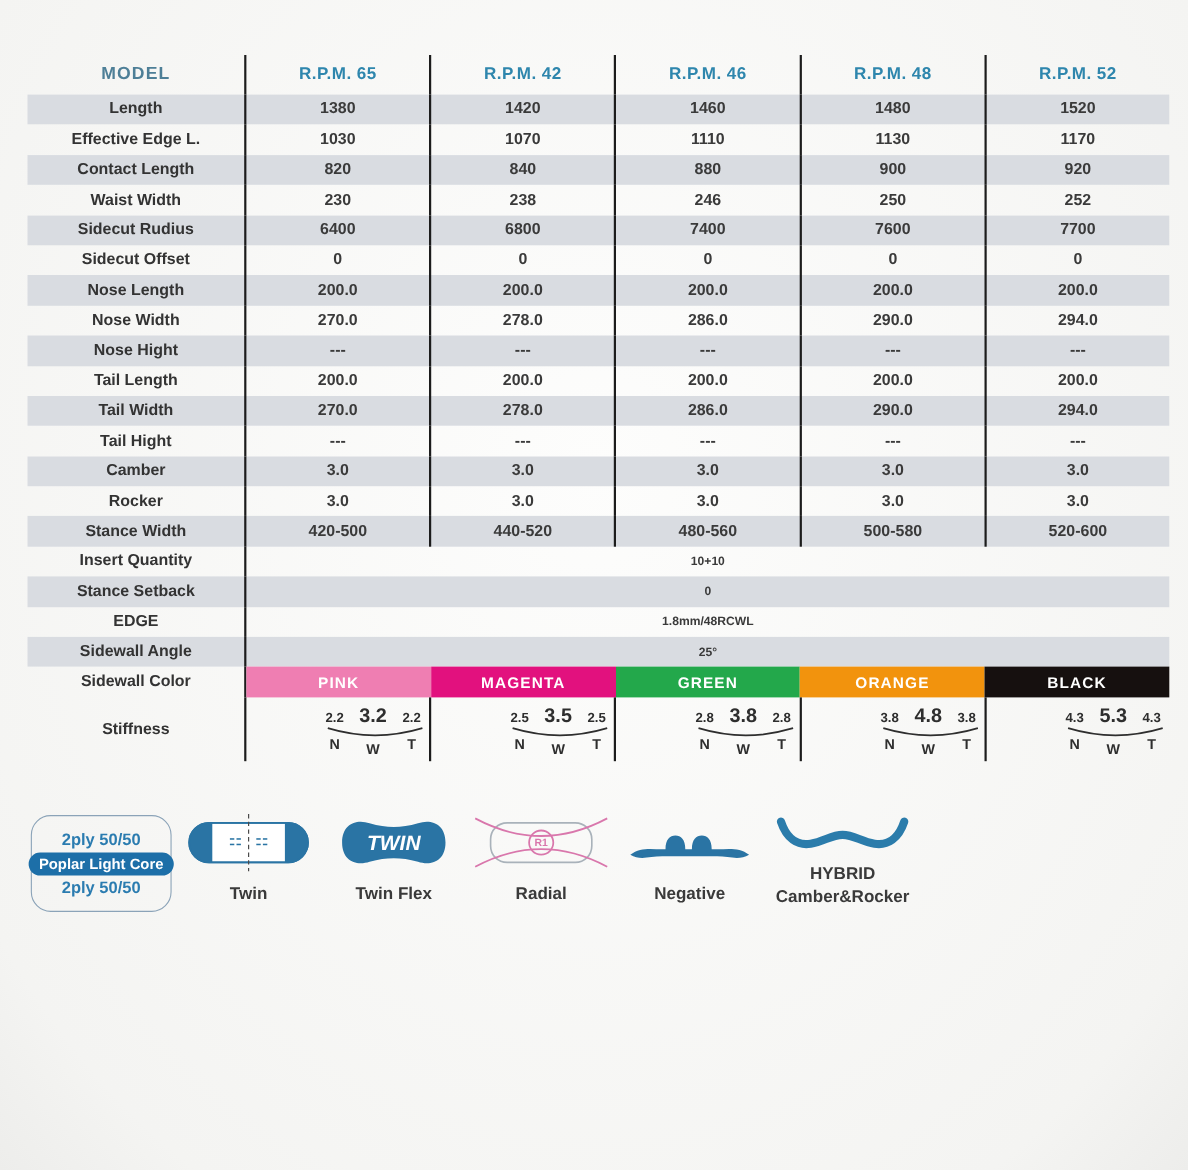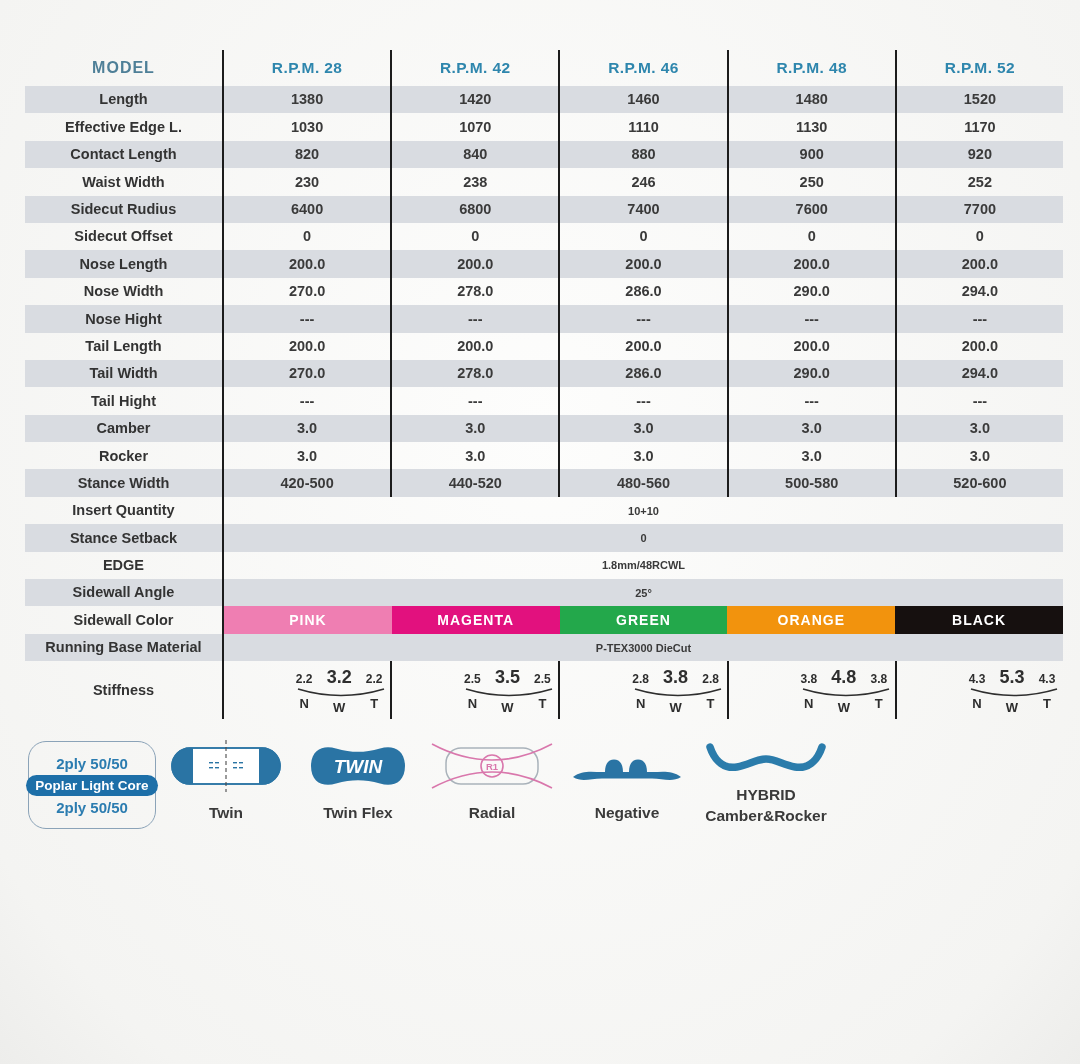--- a/index.html
+++ b/index.html
@@ -86,21 +86,21 @@
   .icon-label.two-line{margin-top:0;}
 </style>
 </head>
 <body>
 
 <div class="page">
 
   <div class="spec-table" id="spec-table">
       <div class="row header-row">
         <div class="cell h-label">MODEL</div>
-        <div class="cell h-model">R.P.M. 28</div>
+        <div class="cell h-model">R.P.M. 65</div>
         <div class="cell h-model">R.P.M. 42</div>
         <div class="cell h-model">R.P.M. 46</div>
         <div class="cell h-model">R.P.M. 48</div>
         <div class="cell h-model">R.P.M. 52</div>
       </div>
       <div class="row data-row stripe">
         <div class="cell c-label">Length</div>
         <div class="cell c-val">1380</div>
         <div class="cell c-val">1420</div>
         <div class="cell c-val">1460</div>
@@ -237,24 +237,20 @@
       </div>
       <div class="row data-row">
         <div class="cell c-label">Sidewall Color</div>
         <div class="c-swatches">
           <div class="swatch" style="background: rgb(239, 126, 178); color: rgb(255, 255, 255);">PINK</div>
           <div class="swatch" style="background: rgb(226, 17, 126); color: rgb(255, 255, 255);">MAGENTA</div>
           <div class="swatch" style="background: rgb(35, 168, 75); color: rgb(255, 255, 255);">GREEN</div>
           <div class="swatch" style="background: rgb(242, 147, 13); color: rgb(255, 255, 255);">ORANGE</div>
           <div class="swatch" style="background: rgb(22, 16, 15); color: rgb(255, 255, 255);">BLACK</div>
         </div>
-      </div>
-      <div class="row data-row stripe">
-        <div class="cell c-label">Running Base Material</div>
-        <div class="c-span">P-TEX3000 DieCut</div>
       </div>
       <div class="row stiff-row">
         <div class="cell c-label">Stiffness</div>
         <div class="stiff-cell">
           <div class="s-nums">
             <div class="s-side">2.2</div>
             <div class="s-mid">3.2</div>
             <div class="s-side">2.2</div>
           </div>
           <svg width="98" height="11" viewBox="0 0 98 11" class="s-arc">

